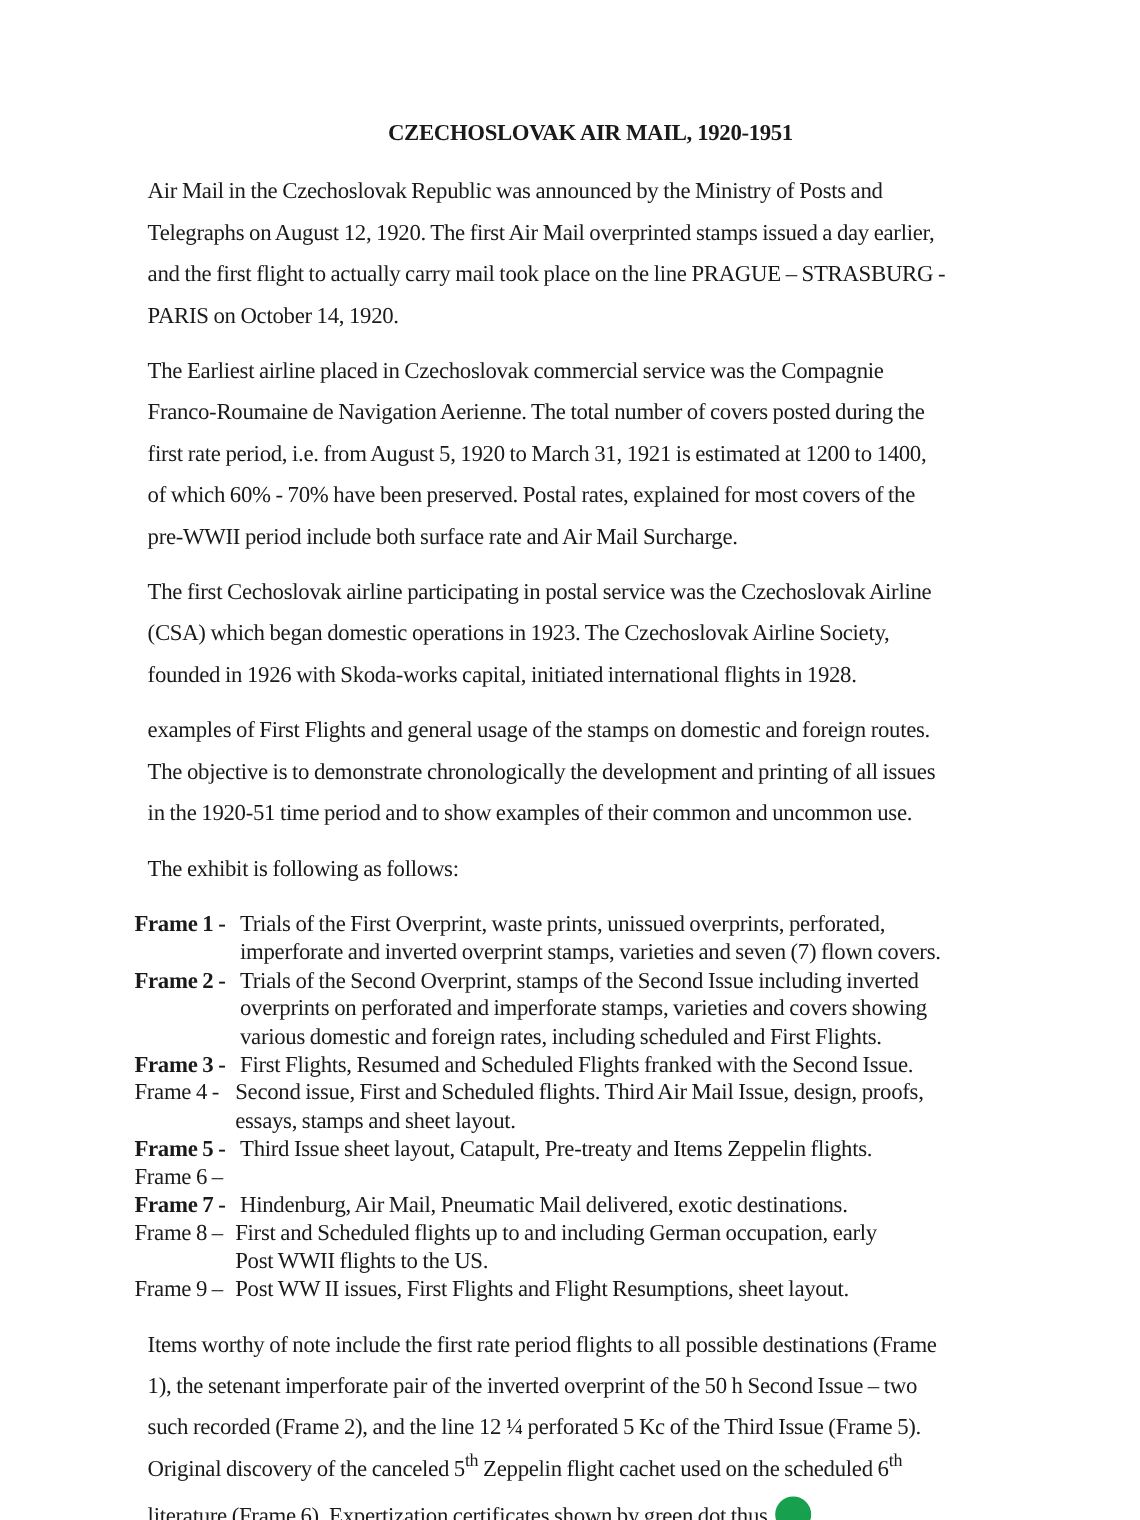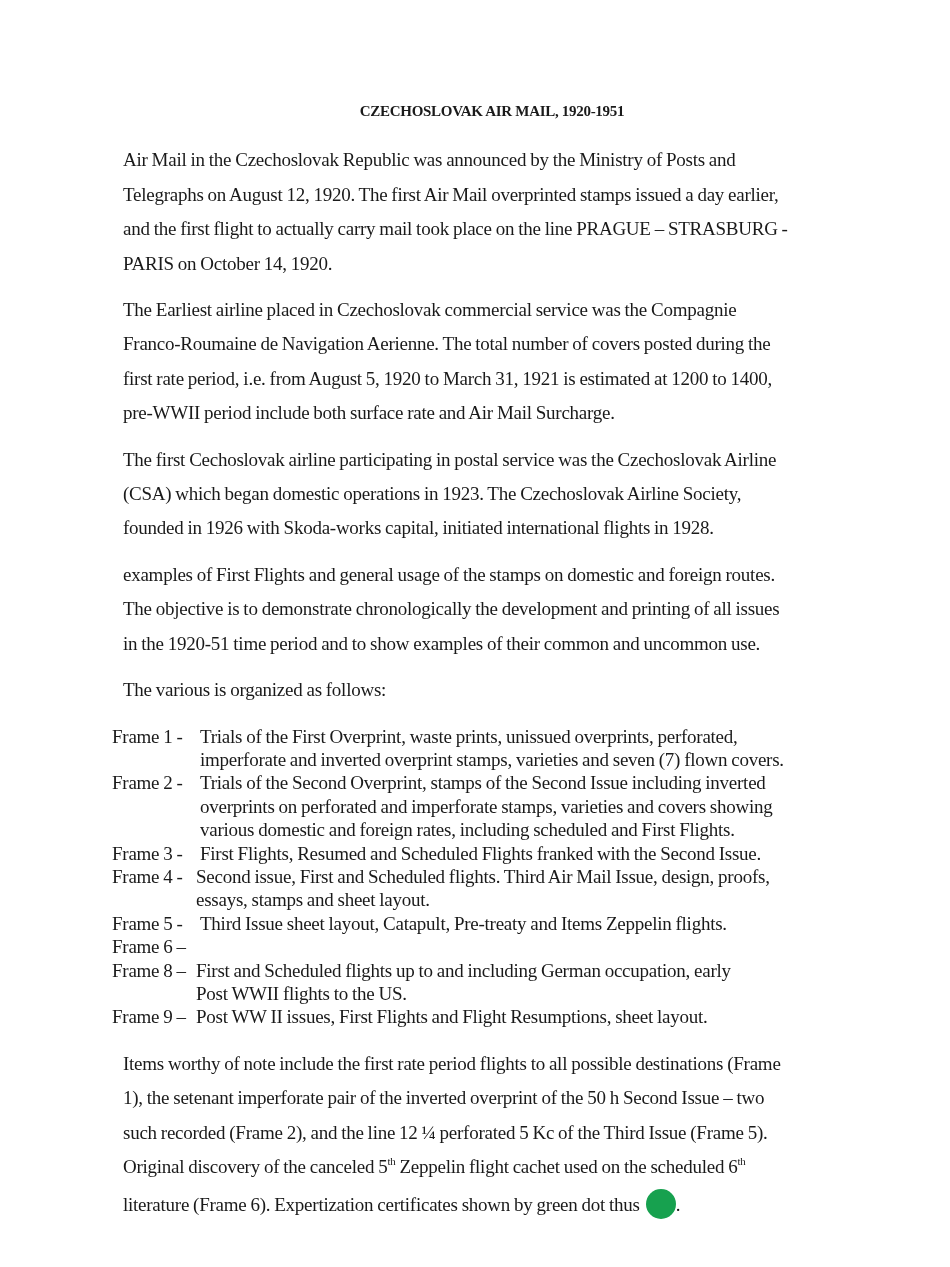--- a/index.html
+++ b/index.html
@@ -16,38 +16,38 @@
     }
     .page {
       position: absolute;
       left: 112px;
       top: 100px;
       width: 730px;
     }
     .title {
       text-align: center;
       font-weight: bold;
-      font-size: 15px;
+      font-size: 19px;
       margin: 0 0 25px 0;
       padding-left: 30px;
       letter-spacing: -0.3px;
     }
     .para {
       margin: 0 0 23px 0;
       letter-spacing: -0.25px;
       word-spacing: -0.5px;
     }
     .para p { margin: 11px; }
     .frames { margin: 0 0 23px 0; letter-spacing: -0.25px; word-spacing: -0.5px; }
     .frame-row { display: flex; }
     .frame-label { white-space: nowrap; flex: 0 0 auto; }
     .frame-text { flex: 1 1 auto; }
-    .frame-row.w88 .frame-label { width: 88px; }
+    .frame-row.w88 .frame-label { width: 88px; font-weight: bold; }
     .frame-row.w84 .frame-label { width: 84px; }
-    sup { font-size: 11px; line-height: 0; vertical-align: 8px; }
+    sup { font-size: 15px; line-height: 0; vertical-align: 8px; }
     .green-dot {
       display: inline-block;
       width: 30px;
       height: 30px;
       border-radius: 50%;
       background: #17a14f;
       vertical-align: -8px;
       margin-left: 2px;
     }
   </style>
@@ -61,37 +61,38 @@
     <p>Air Mail in the Czechoslovak Republic was announced by the Ministry of Posts and</p>
     <p>Telegraphs on August 12, 1920.  The first Air Mail overprinted stamps issued a day earlier,</p>
     <p>and the first flight to actually carry mail took place on the line PRAGUE – STRASBURG -</p>
     <p>PARIS on October 14, 1920.</p>
   </div>
 
   <div class="para">
     <p>The Earliest airline placed in Czechoslovak commercial service was the Compagnie</p>
     <p>Franco-Roumaine de Navigation Aerienne.  The total number of covers posted during the</p>
     <p>first rate period, i.e. from August 5, 1920 to March 31, 1921 is estimated at 1200 to 1400,</p>
+    <p>of which 60% - 70% have been preserved.  Postal rates, explained for most covers of the</p>
     <p>pre-WWII period include both surface rate and Air Mail Surcharge.</p>
   </div>
 
   <div class="para">
     <p>The first Cechoslovak airline participating in postal service was the Czechoslovak Airline</p>
     <p>(CSA) which began domestic operations in 1923.  The Czechoslovak Airline Society,</p>
     <p>founded in 1926 with Skoda-works capital, initiated international flights in 1928.</p>
   </div>
 
   <div class="para">
     <p>examples of First Flights and general usage of the stamps on domestic and foreign routes.</p>
     <p>The objective is to demonstrate chronologically the development and printing of all issues</p>
     <p>in the 1920-51 time period and to show examples of their common and uncommon use.</p>
   </div>
 
   <div class="para">
-    <p>The various is organized as follows:</p>
+    <p>The exhibit is following as follows:</p>
   </div>
 
   <div class="frames">
     <div class="frame-row w88">
       <span class="frame-label">Frame 1 -</span>
       <span class="frame-text">
         <div>Trials of the First Overprint, waste prints, unissued overprints, perforated,</div>
         <div>imperforate and inverted overprint stamps, varieties and seven (7) flown covers.</div>
       </span>
     </div>
@@ -118,20 +119,26 @@
     </div>
     <div class="frame-row w88">
       <span class="frame-label">Frame 5 -</span>
       <span class="frame-text">
         <div>Third Issue sheet layout,  Catapult,  Pre-treaty and Items Zeppelin flights.</div>
       </span>
     </div>
     <div class="frame-row w84">
       <span class="frame-label">Frame 6 –</span>
     </div>
+    <div class="frame-row w88">
+      <span class="frame-label">Frame 7 -</span>
+      <span class="frame-text">
+        <div>Hindenburg,  Air Mail,  Pneumatic Mail delivered, exotic destinations.</div>
+      </span>
+    </div>
     <div class="frame-row w84">
       <span class="frame-label">Frame 8 –</span>
       <span class="frame-text">
         <div>First and Scheduled flights up to and including German occupation, early</div>
         <div>Post WWII flights to the US.</div>
       </span>
     </div>
     <div class="frame-row w84">
       <span class="frame-label">Frame 9 –</span>
       <span class="frame-text">

